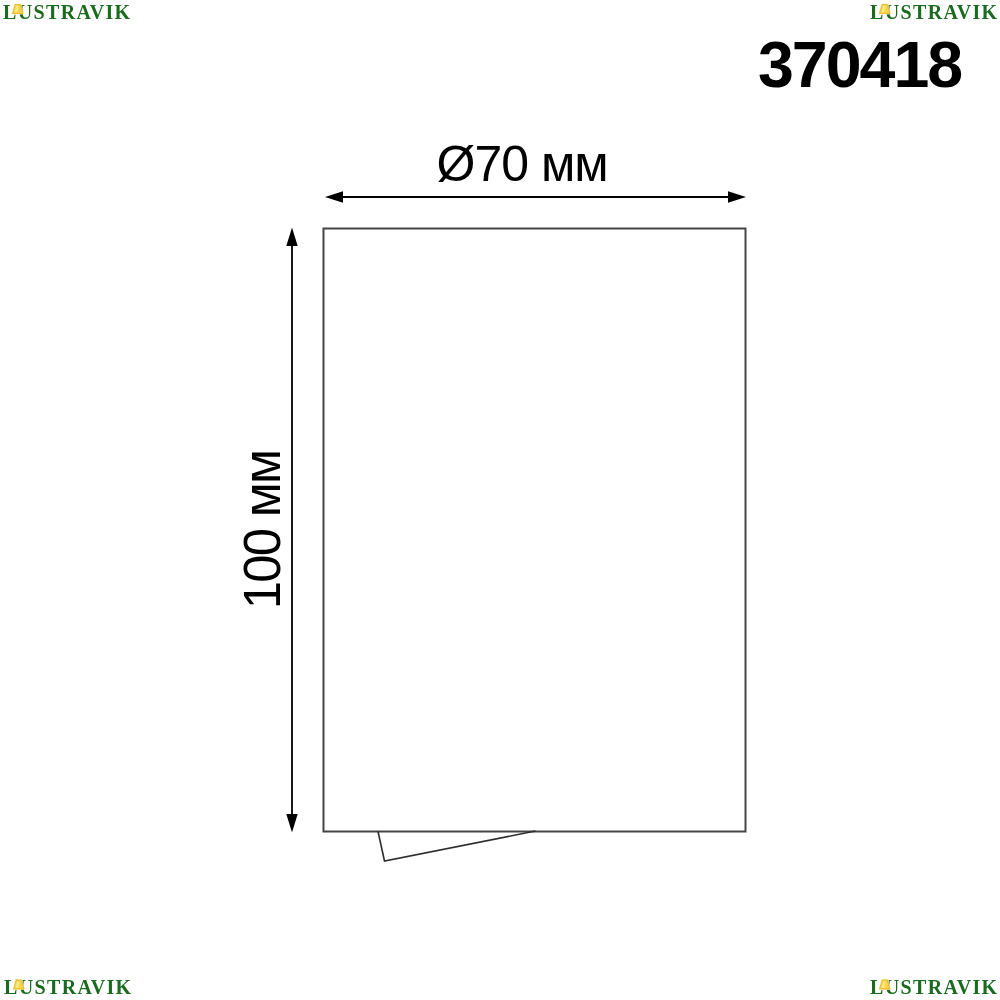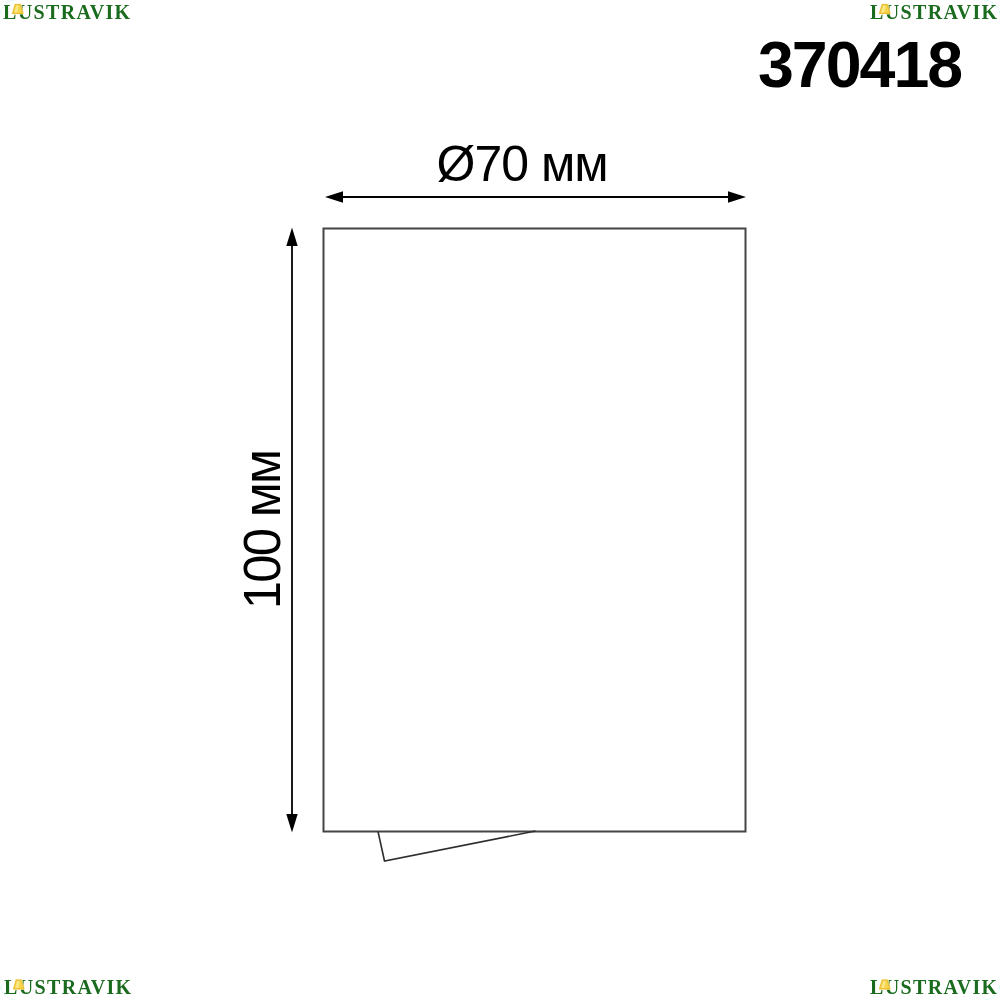--- a/index.html
+++ b/index.html
@@ -1,16 +1,16 @@
 <!DOCTYPE html>
 <html><head>
 <meta charset="utf-8">
 <style>
   html,body{margin:0;padding:0;background:#ffffff;}
-  .page{position:relative;width:1000px;height:1000px;background:#5eead4;overflow:hidden;border-radius:16px;}
+  .page{position:relative;width:1000px;height:1000px;background:#5eead4;overflow:hidden;}
   svg{display:block;}
   text{font-family:"Liberation Sans", sans-serif;}
   .logo{font-family:"Liberation Serif", serif;font-weight:bold;font-size:20px;fill:#1a6b1e;letter-spacing:1.35px;}
 </style>
 </head>
 <body>
 
 <div class="page">
 <svg width="1000" height="1000" viewBox="0 0 1000 1000" xmlns="http://www.w3.org/2000/svg">
 

